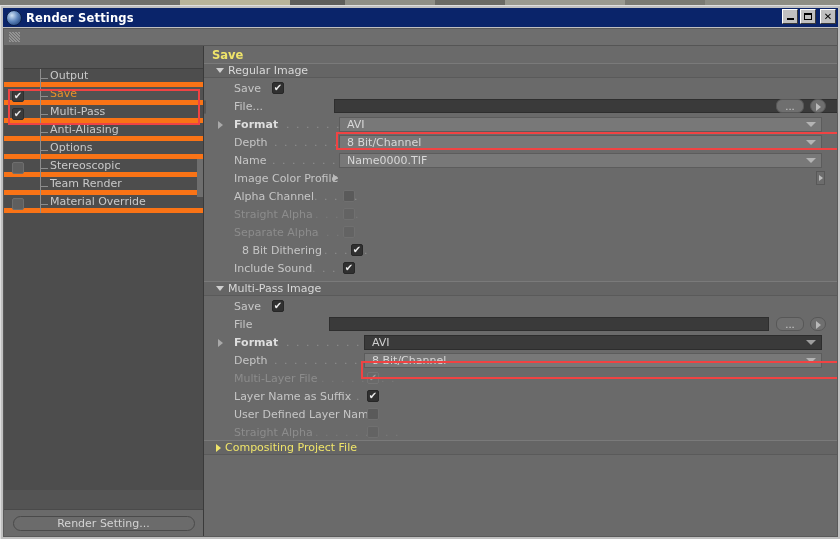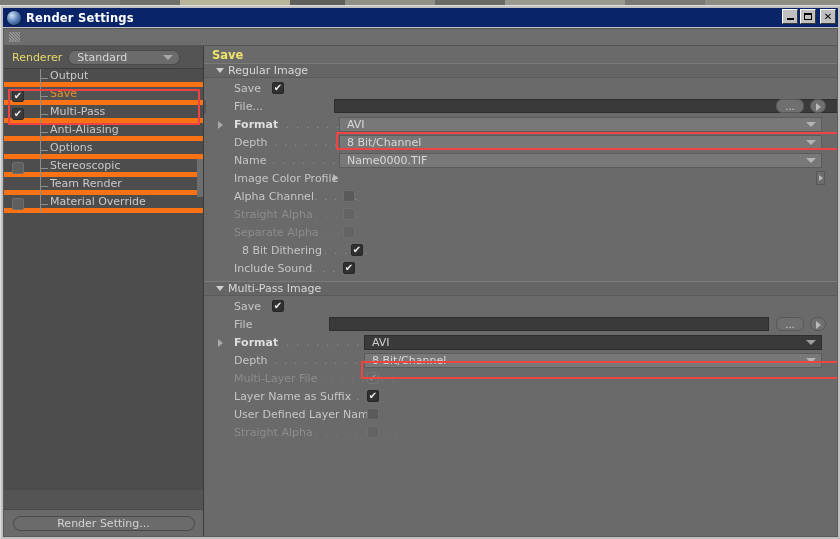--- a/index.html
+++ b/index.html
@@ -193,27 +193,20 @@
     </div>
 
     <div class="client">
 
       <div class="griprow">
         <div class="grip"></div>
       </div>
 
       <div class="leftpane">
 
-        <div class="renderer-row">
-          <span class="renderer-label">Renderer</span>
-          <div class="combo renderer-combo">
-            <span>Standard</span>
-            <span class="arrow"></span>
-          </div>
-        </div>
 
         <div class="tree">
 
           <div class="trow">
             <div class="tbranch"></div>
             <span class="tlabel">Output</span>
           </div>
 
           <div class="trow alt">
             <div class="tck on">✔</div>
@@ -409,20 +402,24 @@
             <span class="plabel" style="left:30px;">User Defined Layer Name</span>
             <div class="ck" style="left:163px;top:2px;"></div>
           </div>
           <div class="prow" style="position:absolute;top:128px;left:0;right:0;">
             <span class="plabel dim" style="left:30px;">Straight Alpha</span>
             <span class="dots dim" style="left:111px;">. . . . . . . . .</span>
             <div class="ck dimoff" style="left:163px;top:2px;"></div>
           </div>
         </div>
 
+        <div class="group-head gold" style="margin-top:4px;">
+          <span class="tri right"></span>
+          <span>Compositing Project File</span>
+        </div>
       </div>
 
       <div class="redbox" style="left:332px;top:103px;width:503px;height:18px;"></div>
       <div class="redbox" style="left:357px;top:332px;width:478px;height:18px;"></div>
 
     </div>
   </div>
 </div>
 
 </body></html>

